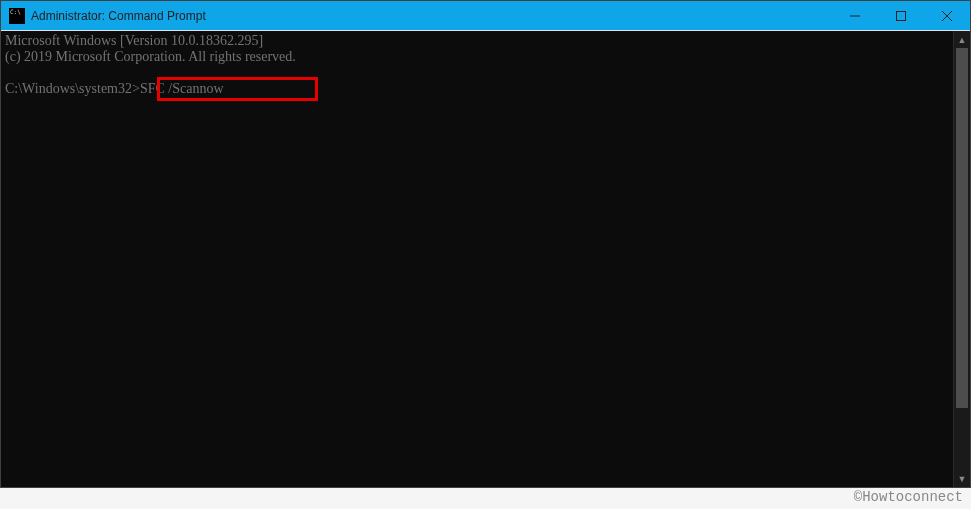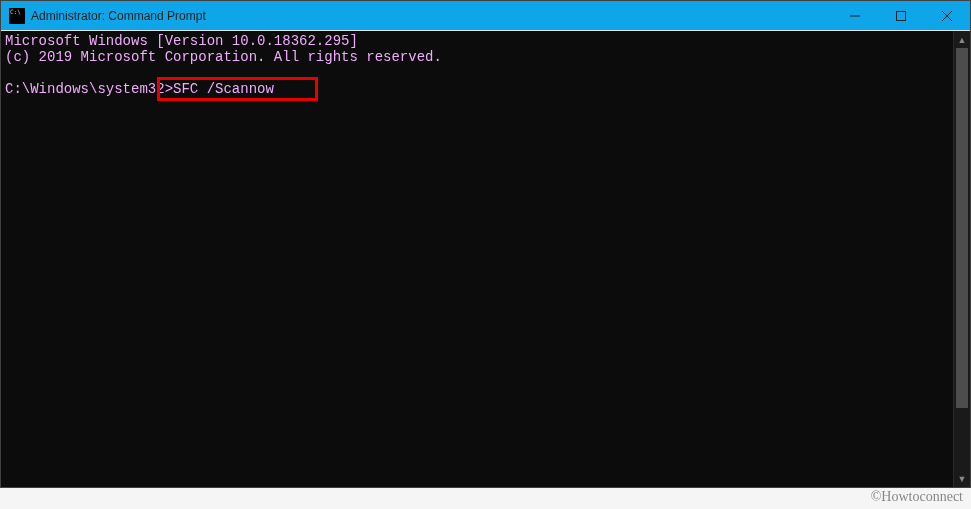--- a/index.html
+++ b/index.html
@@ -22,21 +22,21 @@
   }
   .titlebar-text { font-size: 12px; color: #222; flex: 1; text-align: left; white-space: nowrap; overflow: hidden; }
   .win-controls { display: flex; height: 100%; }
   .win-btn {
     width: 46px; height: 100%; display: flex; align-items: center; justify-content: center;
     font-family: "Segoe UI Symbol", sans-serif; font-size: 10px; color: #222;
   }
   .win-btn svg { width: 10px; height: 10px; stroke: #222; stroke-width: 1; fill: none; }
   .terminal-wrap { flex: 1; display: flex; background: #0c0c0c; min-height: 0; }
   .terminal {
-    flex: 1; background: #0c0c0c; color: #f0abfc; font-family: Liberation Mono, monospace;
+    flex: 1; background: #0c0c0c; color: #737373; font-family: Liberation Serif, serif;
     font-size: 14px; line-height: 16px; padding: 2px 0 10px 4px; white-space: pre; overflow: hidden; letter-spacing: 0;
   }
   .scrollbar {
     width: 17px; background: #1a1a1a; position: relative; flex-shrink: 0;
     border-left: 1px solid #2a2a2a;
   }
   .scroll-up, .scroll-down {
     height: 17px; width: 100%; display: flex; align-items: center; justify-content: center;
     color: #888; font-size: 9px;
   }
@@ -46,21 +46,21 @@
     position: absolute; top: 17px; left: 2px; right: 2px; height: 360px; background: #4d4d4d;
   }
   .prompt-line { position: relative; display: inline; }
   .highlight-box {
     position: absolute; border: 3px solid #e60000; pointer-events: none;
     left: 156px; top: 46px; width: 161px; height: 24px; z-index: 5;
   }
   .terminal-area { position: relative; flex: 1; display: flex; min-height: 0; }
   .watermark {
     position: absolute; right: 8px; bottom: 4px; color: #888; font-size: 14px;
-    font-family: Liberation Serif, serif;
+    font-family: Liberation Mono, monospace;
   }
 </style>
 </head>
 <body>
 
 <div class="window">
 
   <div class="titlebar">
     <span class="titlebar-icon"></span>
     <span class="titlebar-text">Administrator: Command Prompt</span>

